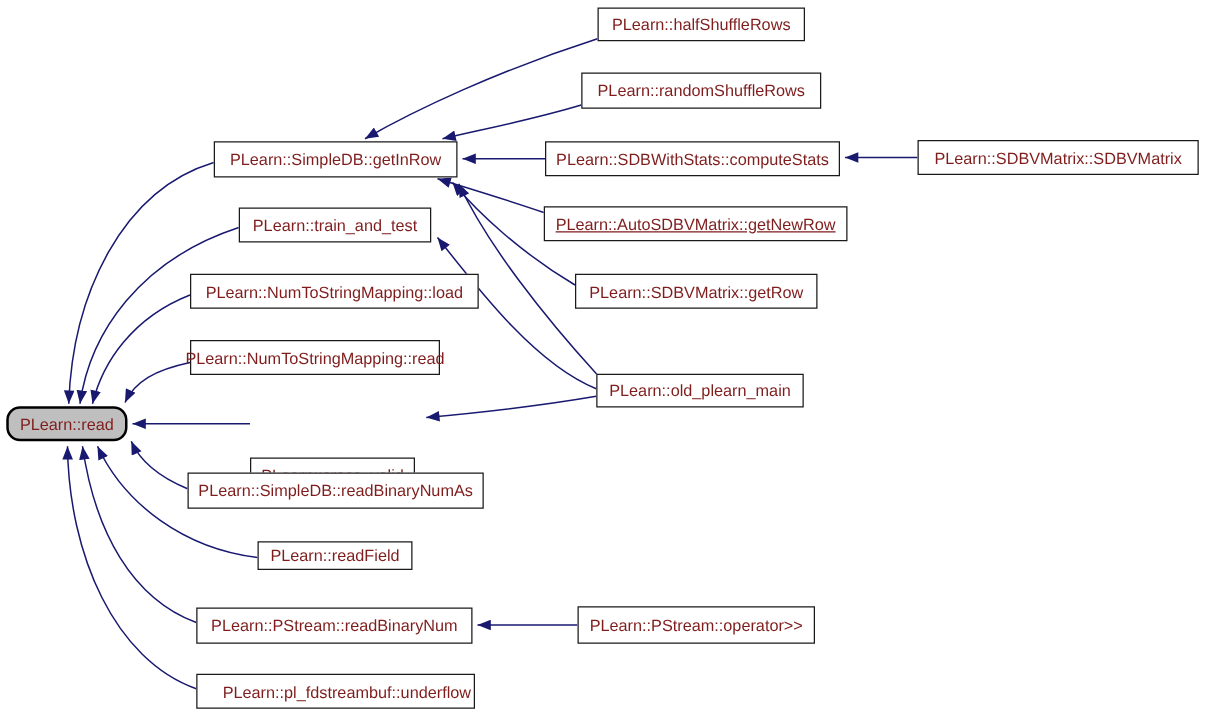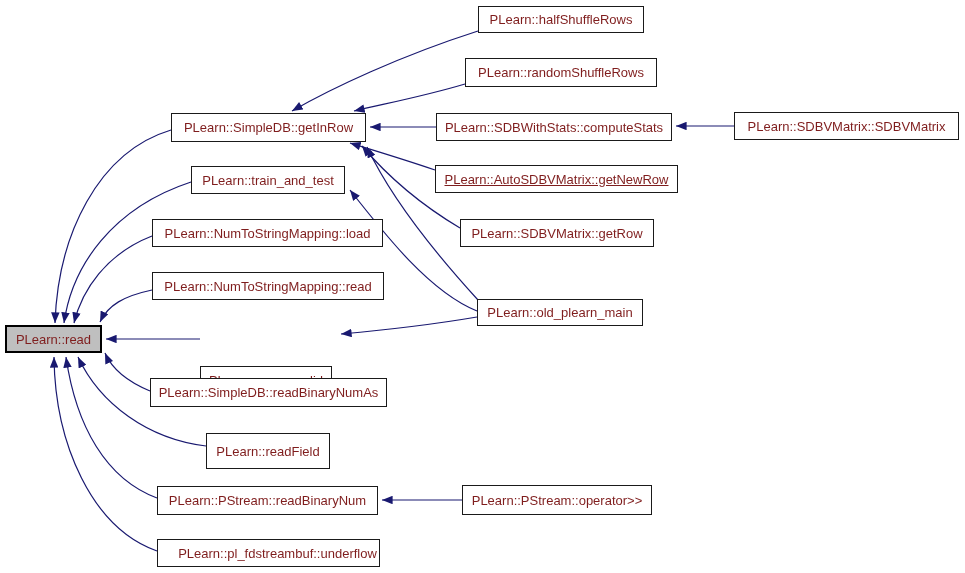--- a/index.html
+++ b/index.html
@@ -75,28 +75,28 @@
     <path class="edge" d="M435,170 C406,160 376,151 350,143" marker-end="url(#arr)"></path>
     <path class="edge" d="M460,228 C418,203 384,172 362,146" marker-end="url(#arr)"></path>
     <path class="edge" d="M478,300 C436,254 390,196 367,147" marker-end="url(#arr)"></path>
 
     <path class="edge" d="M734,126 L676,126" marker-end="url(#arr)"></path>
     <path class="edge" d="M477,311 C430,292 386,236 350,190" marker-end="url(#arr)"></path>
     <path class="edge" d="M477,317 C436,324 385,330 341,334" marker-end="url(#arr)"></path>
     <path class="edge" d="M462,500 L382,500" marker-end="url(#arr)"></path>
   </svg>
 
-  <div class="node highlight" style="left:5px;   top:325px; width:97px;  height:28px;">PLearn::read</div>
+  <div class="node highlight" style="left:5px;   top:325px; width:97px;  height:28px;border-radius:11px;">PLearn::read</div>
   <div class="node" style="left:171px; top:113px; width:195px; height:29px;">PLearn::SimpleDB::getInRow</div>
   <div class="node" style="left:191px; top:166px; width:154px; height:28px;">PLearn::train_and_test</div>
   <div class="node" style="left:152px; top:219px; width:231px; height:28px;">PLearn::NumToStringMapping::load</div>
-  <div class="node" style="left:152px; top:272px; width:232px; height:28px;">PLearn::NumToStringMapping::read</div>
+  <div class="node" style="left:152px; top:272px; width:200px; height:28px;">PLearn::NumToStringMapping::read</div>
   <div class="node" style="left:200px; top:325px; width:132px; height:28px;margin-top:41px;">PLearn::cross_valid</div>
   <div class="node" style="left:150px; top:378px; width:237px; height:29px;">PLearn::SimpleDB::readBinaryNumAs</div>
-  <div class="node" style="left:206px; top:433px; width:124px; height:36px;">PLearn::readField</div>
+  <div class="node" style="left:206px; top:433px; width:124px; height:23px;">PLearn::readField</div>
   <div class="node" style="left:157px; top:486px; width:221px; height:29px;">PLearn::PStream::readBinaryNum</div>
   <div class="node" style="left:157px; top:539px; width:223px; height:28px;padding-left:18px;">PLearn::pl_fdstreambuf::underflow</div>
   <div class="node" style="left:478px; top:6px;   width:166px; height:27px;">PLearn::halfShuffleRows</div>
   <div class="node" style="left:465px; top:58px;  width:192px; height:29px;">PLearn::randomShuffleRows</div>
   <div class="node" style="left:436px; top:113px; width:236px; height:28px;">PLearn::SDBWithStats::computeStats</div>
   <div class="node" style="left:734px; top:112px; width:225px; height:28px;">PLearn::SDBVMatrix::SDBVMatrix</div>
   <div class="node" style="left:435px; top:165px; width:243px; height:28px;text-decoration:underline;">PLearn::AutoSDBVMatrix::getNewRow</div>
   <div class="node" style="left:460px; top:219px; width:194px; height:28px;">PLearn::SDBVMatrix::getRow</div>
   <div class="node" style="left:477px; top:299px; width:166px; height:27px;">PLearn::old_plearn_main</div>
   <div class="node" style="left:462px; top:485px; width:190px; height:30px;">PLearn::PStream::operator&gt;&gt;</div>

